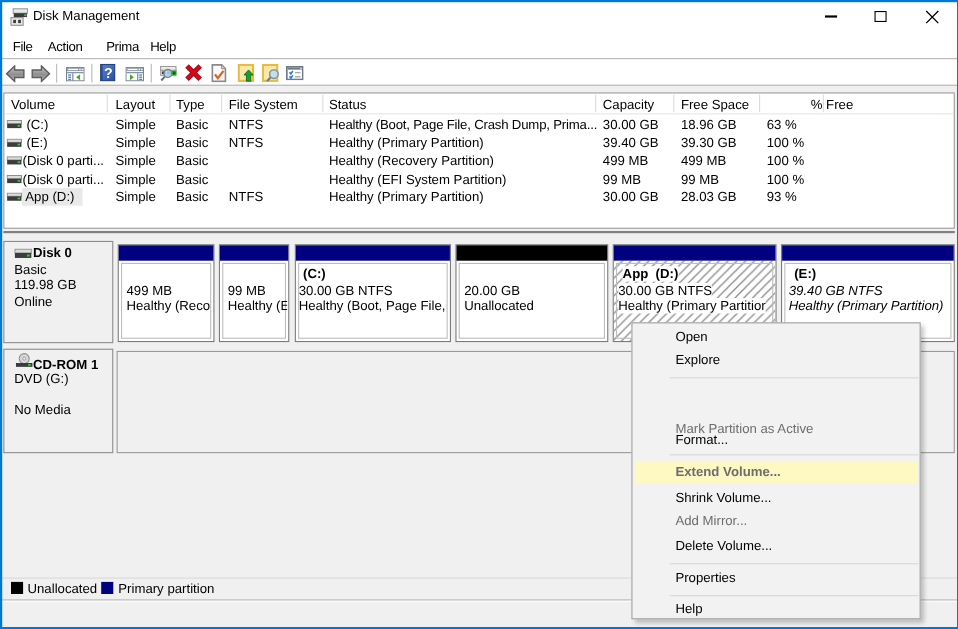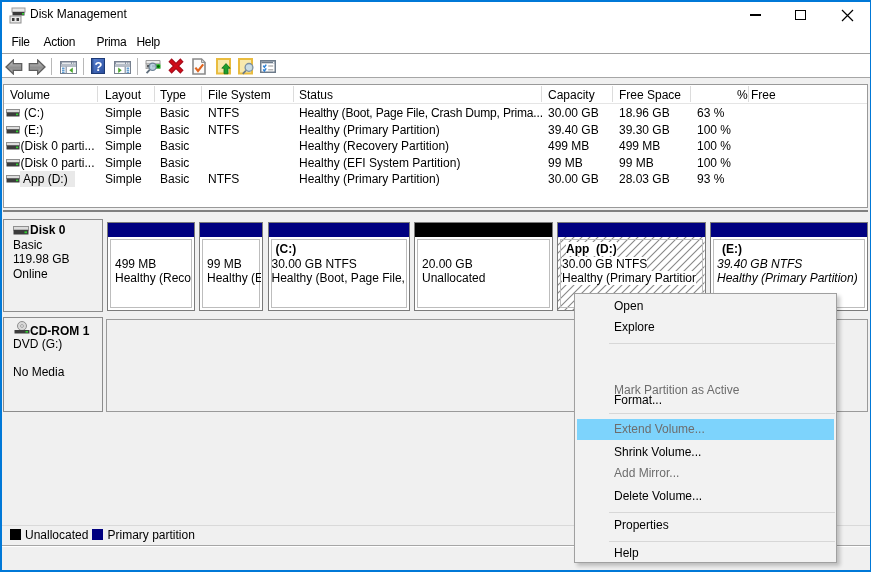--- a/index.html
+++ b/index.html
@@ -313,21 +313,21 @@
 <div class="abs" style="left:0;top:544.5px;width:871px;height:1px;background:#a6a6a6;"></div>
 <div class="abs" style="left:0;top:545.5px;width:871px;height:1px;background:#fff;"></div>
 
 <div class="abs" style="left:574px;top:293px;width:263px;height:270px;background:#f2f2f2;border:1px solid #a0a0a0;box-shadow:3px 3px 4px rgba(0,0,0,0.22);">
   <div class="mi" style="top:2px;">Open</div>
   <div class="mi" style="top:23px;">Explore</div>
   <div class="ms" style="top:48.5px;"></div>
   <div class="mi md" style="top:50px;margin-top:36px;">Mark Partition as Active</div>
   <div class="mi" style="top:96px;">Format...</div>
   <div class="ms" style="top:119px;"></div>
-  <div class="mi md" style="top:125px;left:2px;right:2px;padding-left:37px;background:#7dd3fc;">Extend Volume...</div>
+  <div class="mi md" style="top:125px;left:2px;right:2px;padding-left:37px;background:#fef9c3;font-weight:bold;">Extend Volume...</div>
   <div class="mi" style="top:148px;">Shrink Volume...</div>
   <div class="mi md" style="top:169px;">Add Mirror...</div>
   <div class="mi" style="top:191.5px;">Delete Volume...</div>
   <div class="ms" style="top:217.5px;"></div>
   <div class="mi" style="top:220.5px;">Properties</div>
   <div class="ms" style="top:246.5px;"></div>
   <div class="mi" style="top:249px;">Help</div>
 </div>
 
 <div class="abs" style="left:0;top:0;width:871px;height:1.5px;background:#0078d7;"></div>

